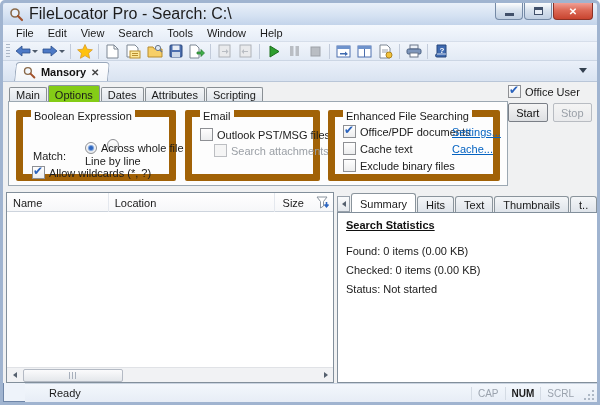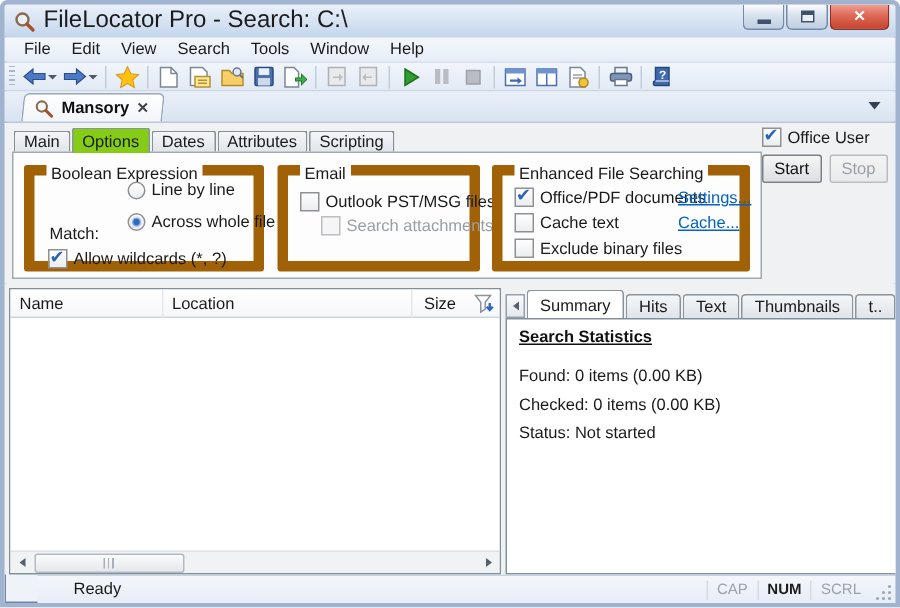--- a/index.html
+++ b/index.html
@@ -285,21 +285,21 @@
       <span class="tab">Scripting</span>
     </div>
 
     <div class="tabpage">
 
       <div class="groupbox" style="left:7px; top:8px; width:160px; height:71px;">
         <span class="gb-title">Boolean Expression</span>
         <div class="row" style="left:10px; top:10px;margin-top:23px;">
             <span class="lbl">Match:</span>
           </div>
-        <div class="row" style="left:62px; top:4px;">
+        <div class="row" style="left:62px; top:22px;flex-direction:column;">
           <span class="radio"></span>
           <span class="lbl">Line by line</span>
         </div>
         <div class="row" style="left:62px; top:25px;">
           <span class="radio sel"></span>
           <span class="lbl">Across whole file</span>
         </div>
         <div class="row" style="left:9px; top:49px;">
           <span class="cb">
               <span class="tick">✔</span>

